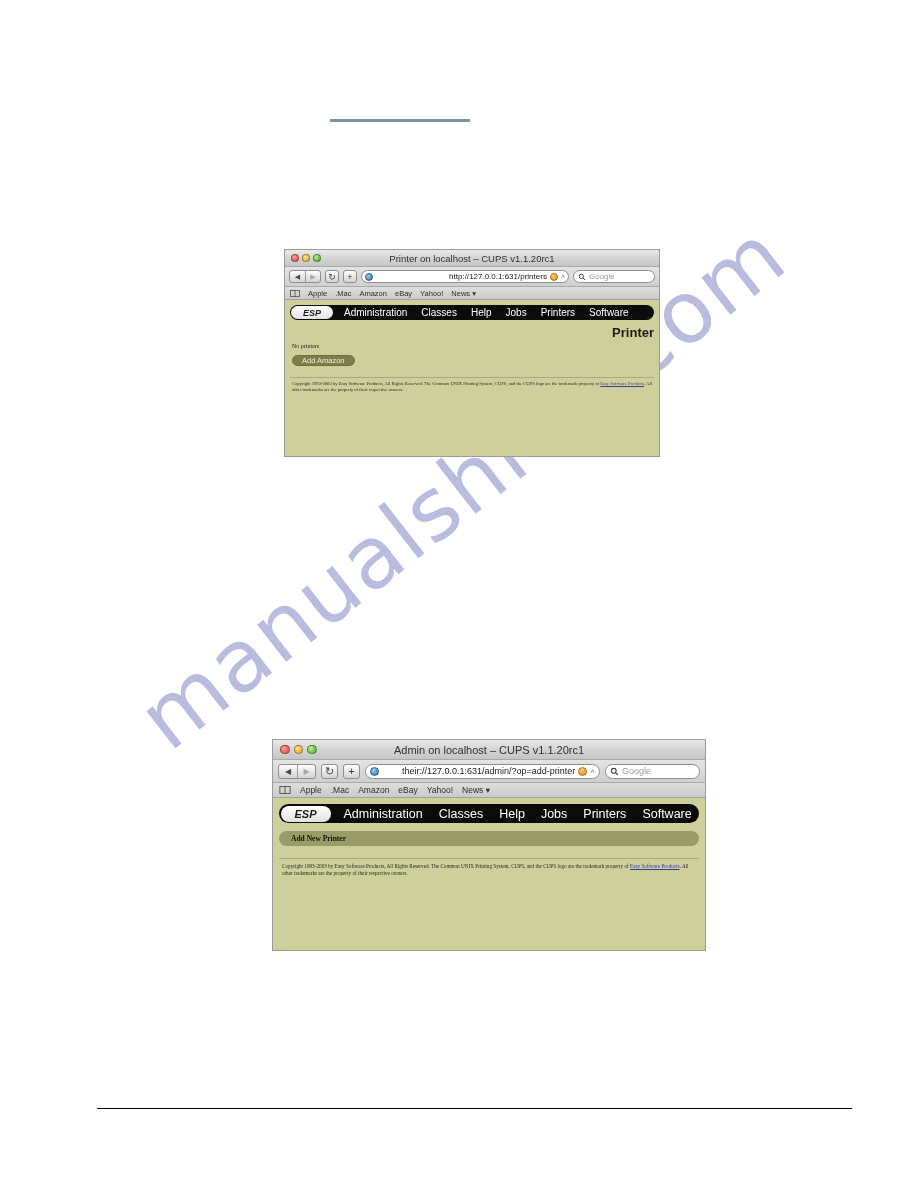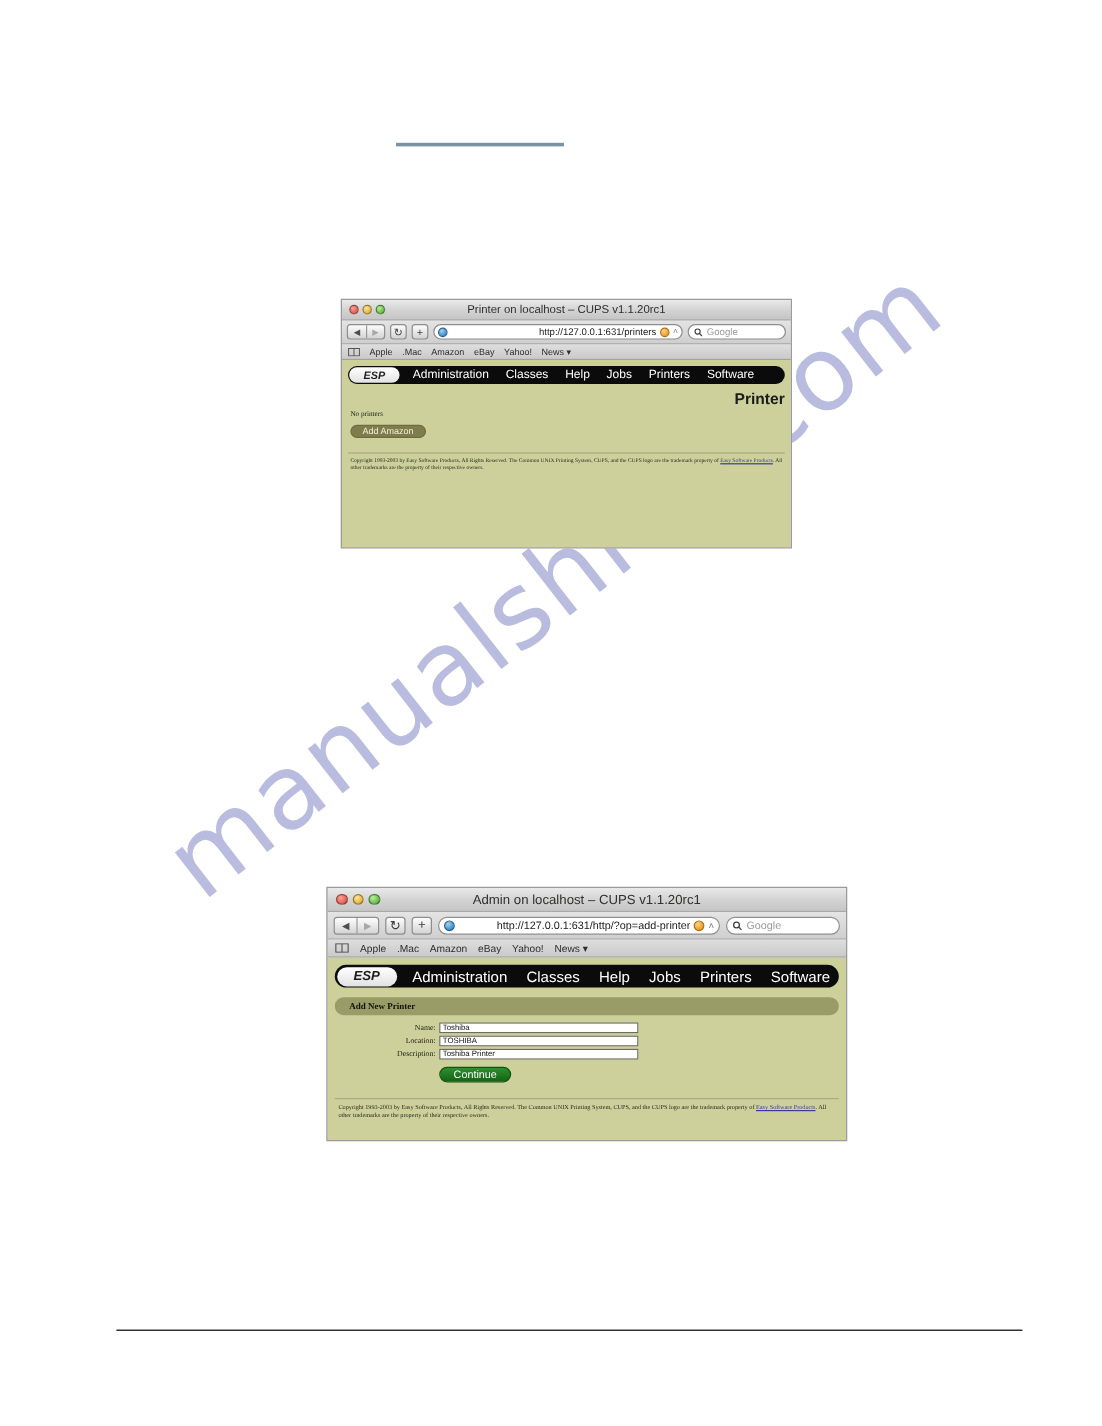--- a/index.html
+++ b/index.html
@@ -466,21 +466,21 @@
 
   <div class="toolbar">
     <div class="navgroup">
       <div class="navbtn">◀</div>
       <div class="navbtn dim">▶</div>
     </div>
     <div class="toolbtn">↻</div>
     <div class="toolbtn">+</div>
     <div class="urlfield">
       <span class="favicon"></span>
-      <span class="url-text">http://127.0.0.1:631/http/?op=add-printer</span>
+      <span class="url-text">their://127.0.0.1:631/admin/?op=add-printer</span>
       <span class="rss-btn"></span>
       <span class="caret-sep">˄</span>
     </div>
     <div class="searchfield">
       <span class="search-glass">
         <svg width="9" height="9" viewBox="0 0 12 12">
             <circle cx="5" cy="5" r="3.2" fill="none" stroke="#3c3c3c" stroke-width="1.4"></circle>
             <line x1="7.4" y1="7.4" x2="10.5" y2="10.5" stroke="#3c3c3c" stroke-width="1.4"></line>
           </svg>
       </span>
@@ -512,34 +512,19 @@
       <span class="cups-navitem">Jobs</span>
       <span class="cups-navitem">Printers</span>
       <span class="cups-navitem">Software</span>
     </div>
 
 
     <div class="cups-section-bar">
       <span>Add New Printer</span>
     </div>
 
-    <div class="form-area">
-      <div class="form-row">
-        <span class="form-label">Name:</span>
-        <span class="form-input">Toshiba</span>
-      </div>
-      <div class="form-row">
-        <span class="form-label">Location:</span>
-        <span class="form-input">TOSHIBA</span>
-      </div>
-      <div class="form-row">
-        <span class="form-label">Description:</span>
-        <span class="form-input">Toshiba Printer</span>
-      </div>
-      <div class="btn-continue">Continue</div>
-    </div>
 
     <div class="cups-rule"></div>
     <div class="cups-footer">
       <span>Copyright 1993-2003 by Easy Software Products, All Rights Reserved. The Common UNIX Printing System, CUPS, and the CUPS logo are the trademark property of </span><a href="#">Easy Software Products</a><span>. All other trademarks are the property of their respective owners.</span>
     </div>
   </div>
 </div>
 
 </body></html>

